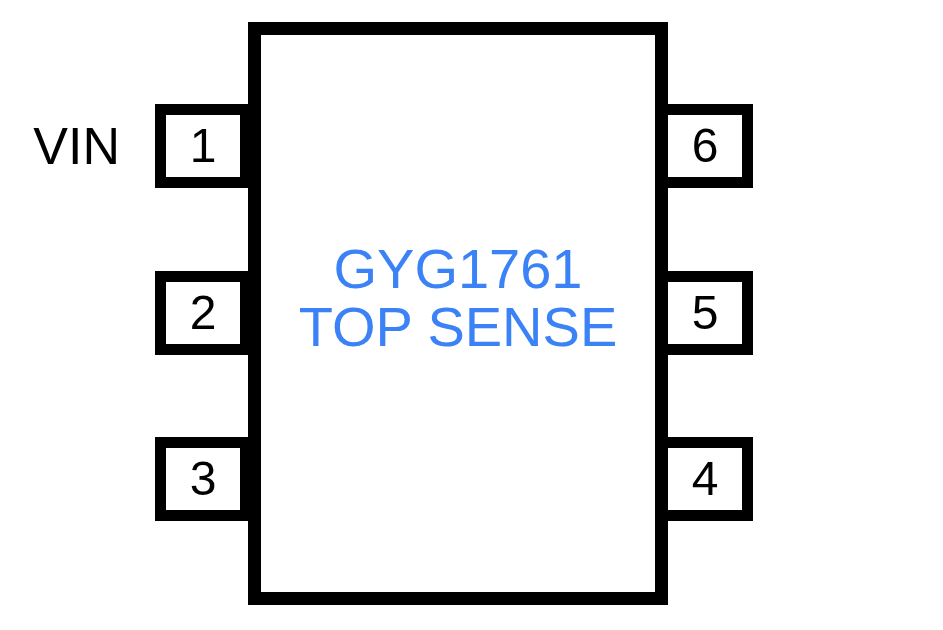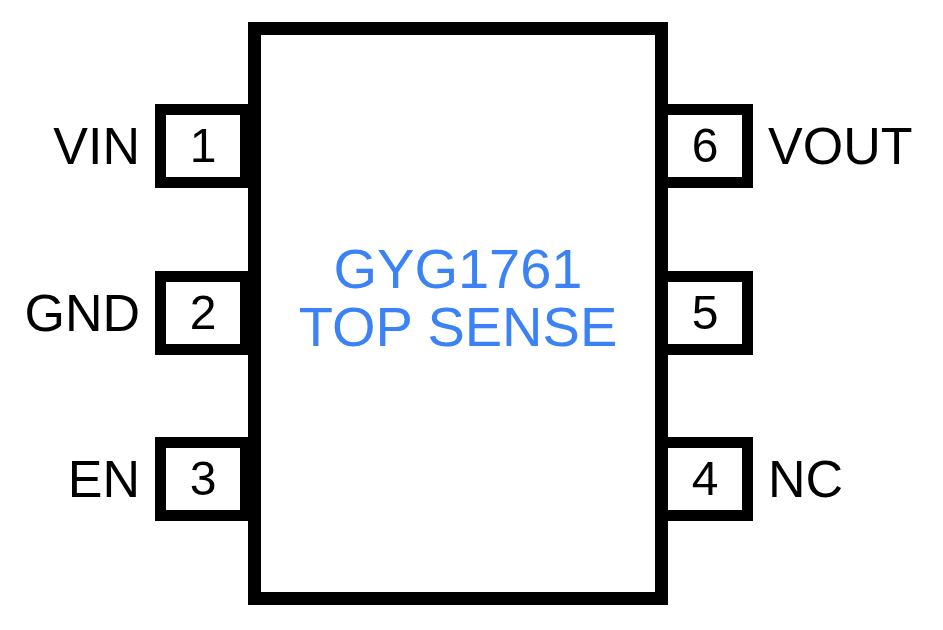--- a/index.html
+++ b/index.html
@@ -77,21 +77,21 @@
 
   
   .pin-label {
     position: absolute;
     color: #000000;
     font-size: 52px;
     line-height: 52px;
     white-space: nowrap;
     z-index: 3;
   }
-  .pin-label.left  { right: 803px; text-align: left; }
+  .pin-label.left  { right: 823px; text-align: left; }
   .pin-label.right { left: 768px;  text-align: left; }
 
   .lab-1 { top: 120px; }
   .lab-2 { top: 287px; }
   .lab-3 { top: 453px; }
 </style>
 </head>
 <body>
 
 <div id="diagram">
@@ -104,34 +104,30 @@
   </div>
 
   <div class="pin-box left row-1">
     <span class="pin-num">1</span>
   </div>
   <div class="pin-label left lab-1">VIN</div>
 
   <div class="pin-box left row-2">
     <span class="pin-num">2</span>
   </div>
-  <div class="pin-label left lab-2">GND</div>
 
   <div class="pin-box left row-3">
     <span class="pin-num">3</span>
   </div>
-  <div class="pin-label left lab-3">EN</div>
 
   <div class="pin-box right row-1">
     <span class="pin-num">6</span>
   </div>
-  <div class="pin-label right lab-1">VOUT</div>
 
   <div class="pin-box right row-2">
     <span class="pin-num">5</span>
   </div>
 
   <div class="pin-box right row-3">
     <span class="pin-num">4</span>
   </div>
-  <div class="pin-label right lab-3">NC</div>
 
 </div>
 
 </body></html>

